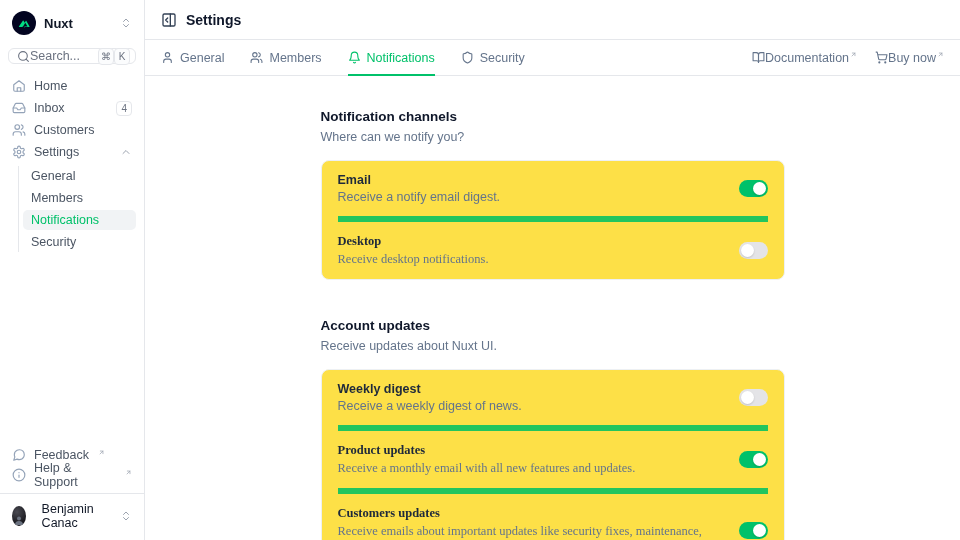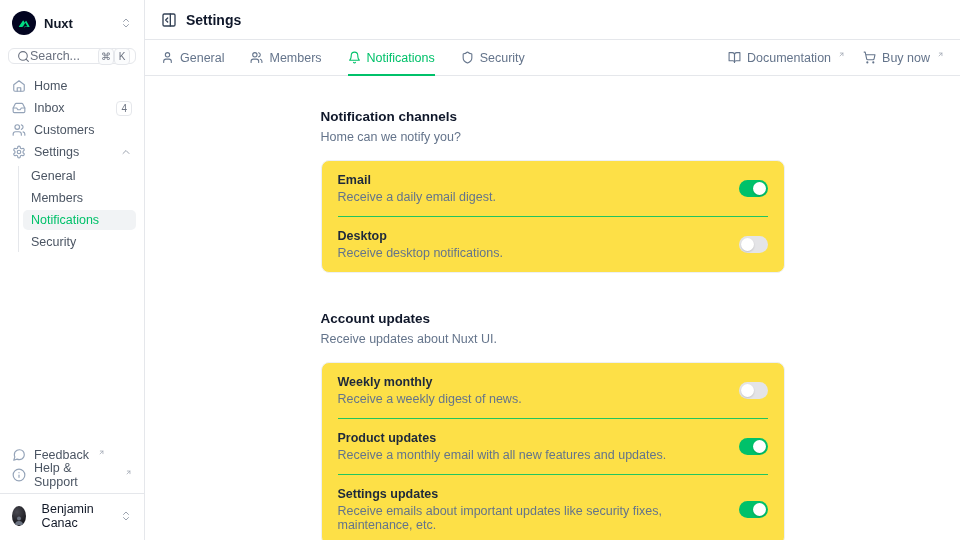--- a/index.html
+++ b/index.html
@@ -42,30 +42,30 @@
   .main-header { height:40px; flex:none; display:flex; align-items:center; gap:9px; padding:0 16px; border-bottom:1px solid var(--border); }
   .main-header .title { font-weight:700; font-size:14px; color:#0f172a; }
   .panel-btn { color:#334155; cursor:pointer; display:flex; }
 
   .tabbar { height:36px; flex:none; display:flex; align-items:stretch; padding:0 16px; border-bottom:1px solid var(--border); }
   .tabs { display:flex; gap:26px; }
   .tab { position:relative; display:flex; align-items:center; gap:6px; color:var(--muted); font-weight:500; font-size:12.5px; cursor:pointer; }
   .tab.active { color:var(--accent); }
   .tab.active::after { content:""; position:absolute; left:0; right:0; bottom:-1px; height:2px; background:var(--accent); }
   .tab-actions { margin-left:auto; display:flex; align-items:center; gap:18px; color:var(--muted); }
-  .action-btn { display:flex; align-items:center; gap:6px; font-size:12.5px; font-weight:500; cursor:pointer; }
+  .action-btn { display:flex; align-items:center; font-size:12.5px; font-weight:500; cursor:pointer; }
 
   .content { flex:1; overflow:auto; padding:33px 0 20px; }
   .column { width:464px; margin:0 auto; }
   .section + .section { margin-top:38px; }
   .section-title { font-size:13.5px; font-weight:700; color:#0f172a; }
   .section-desc { font-size:12.5px; color:var(--muted); margin-top:6px; }
   .card { margin-top:16px; background:#fde047; border:1px solid #edf0f3; border-radius:8px; padding:0 16px; }
   .row { display:flex; align-items:center; gap:16px; padding:12px 0; }
-  .row + .row { border-top:1px solid #22c55e; }
+  .row + .row { border-top:6px solid #22c55e;font-family:Liberation Serif, serif; }
   .row-text { flex:1; min-width:0; }
   .row-label { font-size:12.5px; font-weight:600; color:#1e293b; }
   .row-desc { font-size:12.5px; color:var(--muted); margin-top:3px; }
   .toggle { position:relative; width:29px; height:17px; border-radius:999px; flex:none; cursor:pointer; background:#e4e4e7; }
   .toggle[data-state="on"] { background:var(--accent); }
   .toggle::after { content:""; position:absolute; top:2px; left:2px; width:13px; height:13px; border-radius:50%; background:#fff; box-shadow:0 1px 2px rgba(0,0,0,.15); }
   .toggle[data-state="on"]::after { left:auto; right:2px; }
 </style>
 </head>
 <body>
@@ -302,60 +302,60 @@
           </span>
         </div>
       </div>
     </div>
 
     <div class="content">
       <div class="column">
 
         <section class="section">
           <h2 class="section-title">Notification channels</h2>
-          <p class="section-desc">Home can we notify you?</p>
+          <p class="section-desc">Where can we notify you?</p>
           <div class="card">
             <div class="row">
               <div class="row-text">
                 <div class="row-label">Email</div>
-                <div class="row-desc">Receive a daily email digest.</div>
+                <div class="row-desc">Receive a notify email digest.</div>
               </div>
               <span class="toggle" data-state="on"></span>
             </div>
             <div class="row">
               <div class="row-text">
                 <div class="row-label">Desktop</div>
                 <div class="row-desc">Receive desktop notifications.</div>
               </div>
               <span class="toggle" data-state="off"></span>
             </div>
           </div>
         </section>
 
         <section class="section">
           <h2 class="section-title">Account updates</h2>
           <p class="section-desc">Receive updates about Nuxt UI.</p>
           <div class="card">
             <div class="row">
               <div class="row-text">
-                <div class="row-label">Weekly monthly</div>
+                <div class="row-label">Weekly digest</div>
                 <div class="row-desc">Receive a weekly digest of news.</div>
               </div>
               <span class="toggle" data-state="off"></span>
             </div>
             <div class="row">
               <div class="row-text">
                 <div class="row-label">Product updates</div>
                 <div class="row-desc">Receive a monthly email with all new features and updates.</div>
               </div>
               <span class="toggle" data-state="on"></span>
             </div>
             <div class="row">
               <div class="row-text">
-                <div class="row-label">Settings updates</div>
+                <div class="row-label">Customers updates</div>
                 <div class="row-desc">Receive emails about important updates like security fixes, maintenance, etc.</div>
               </div>
               <span class="toggle" data-state="on"></span>
             </div>
           </div>
         </section>
 
       </div>
     </div>
   </main>

